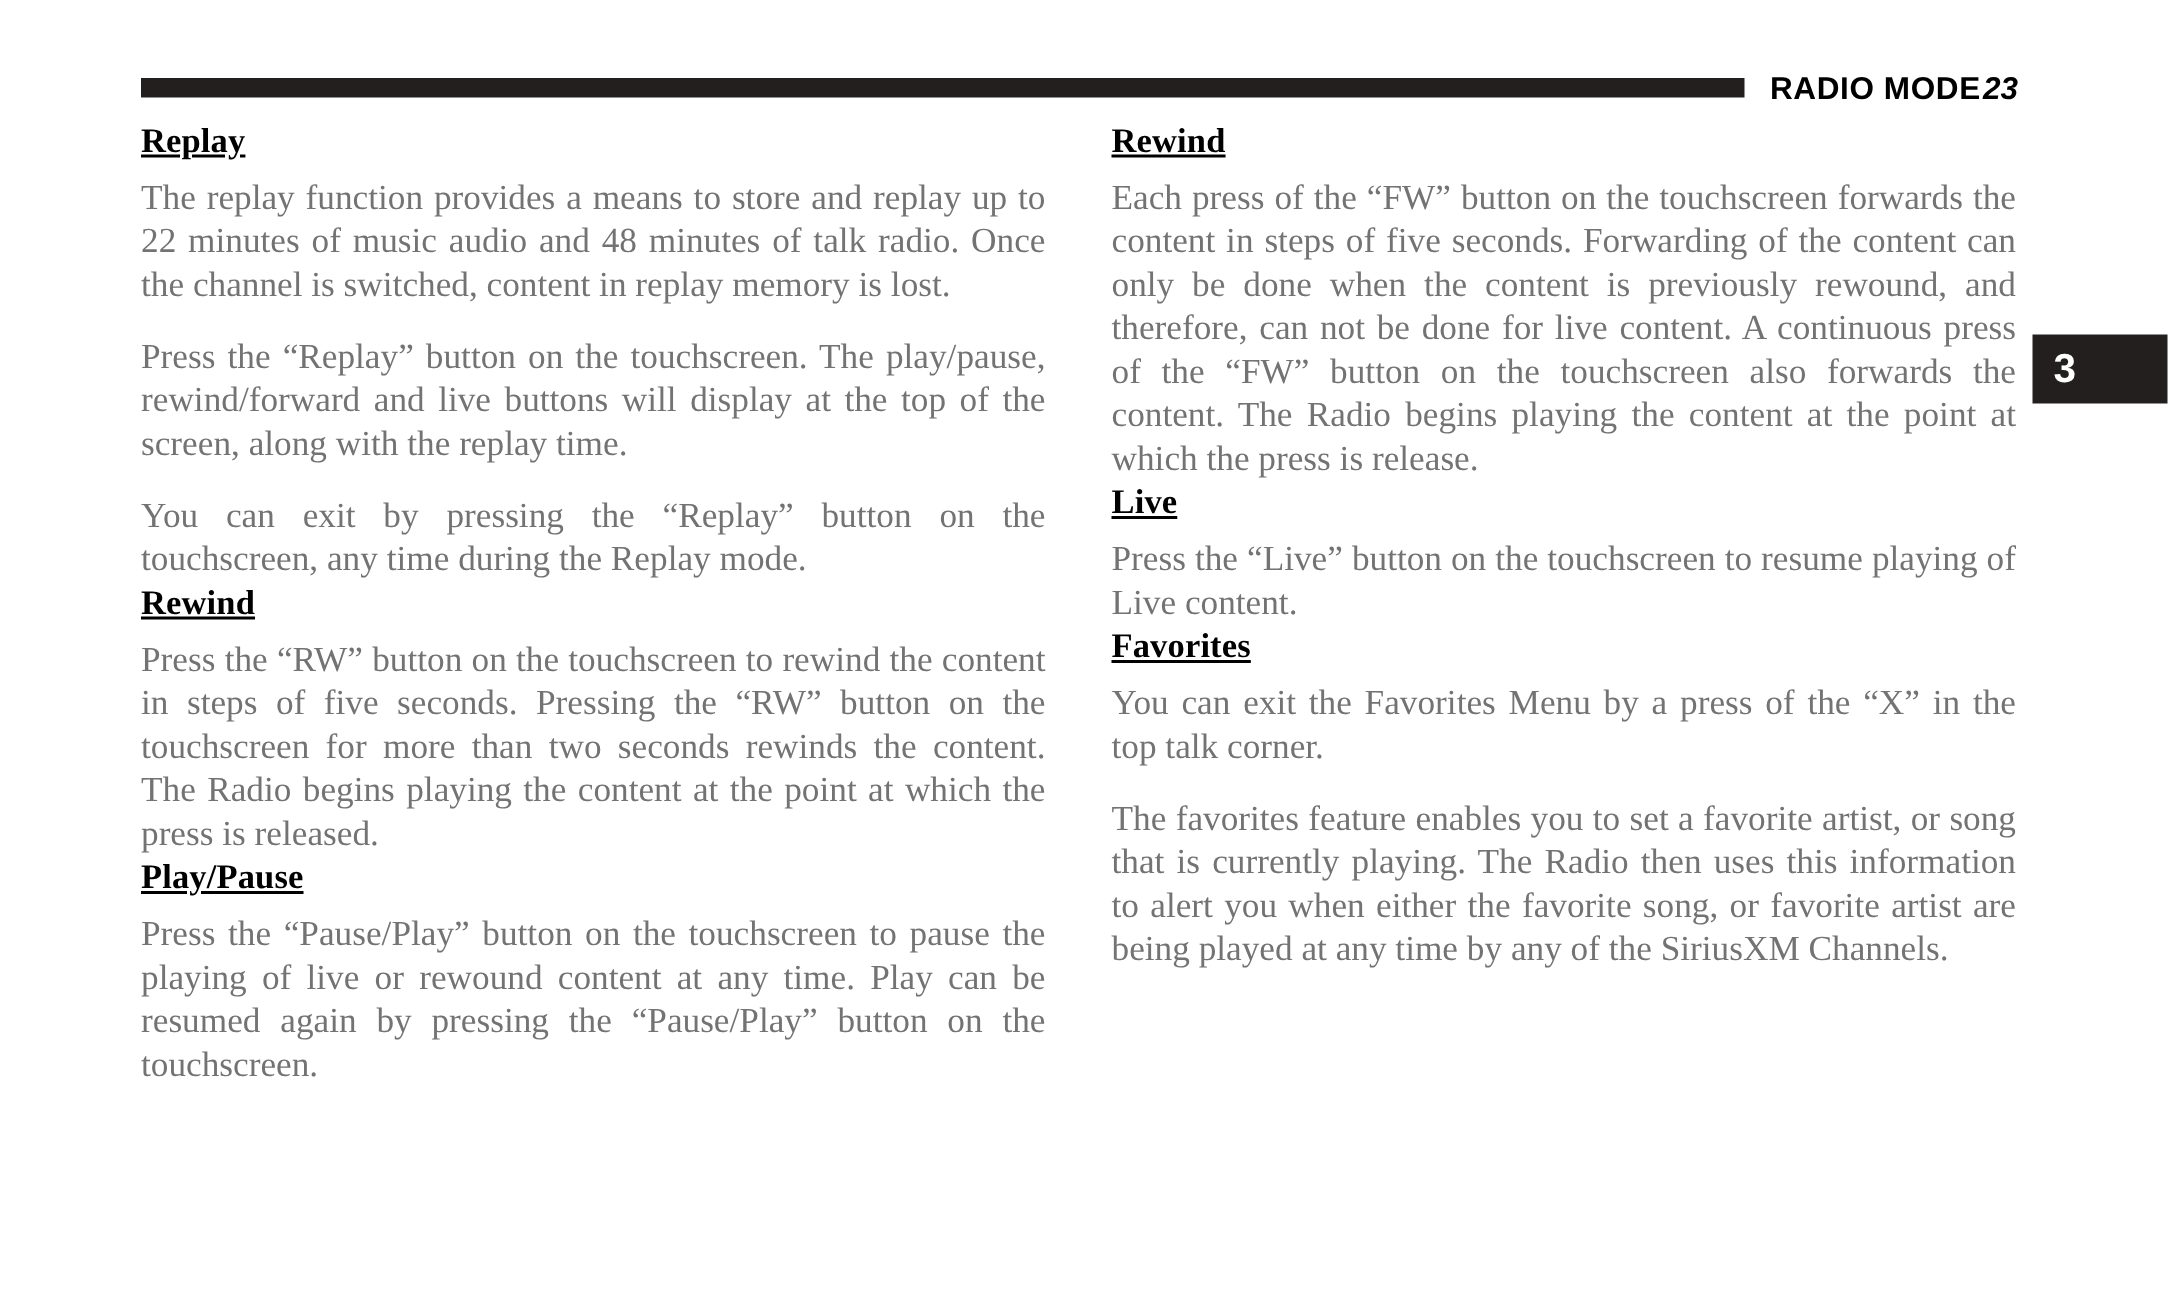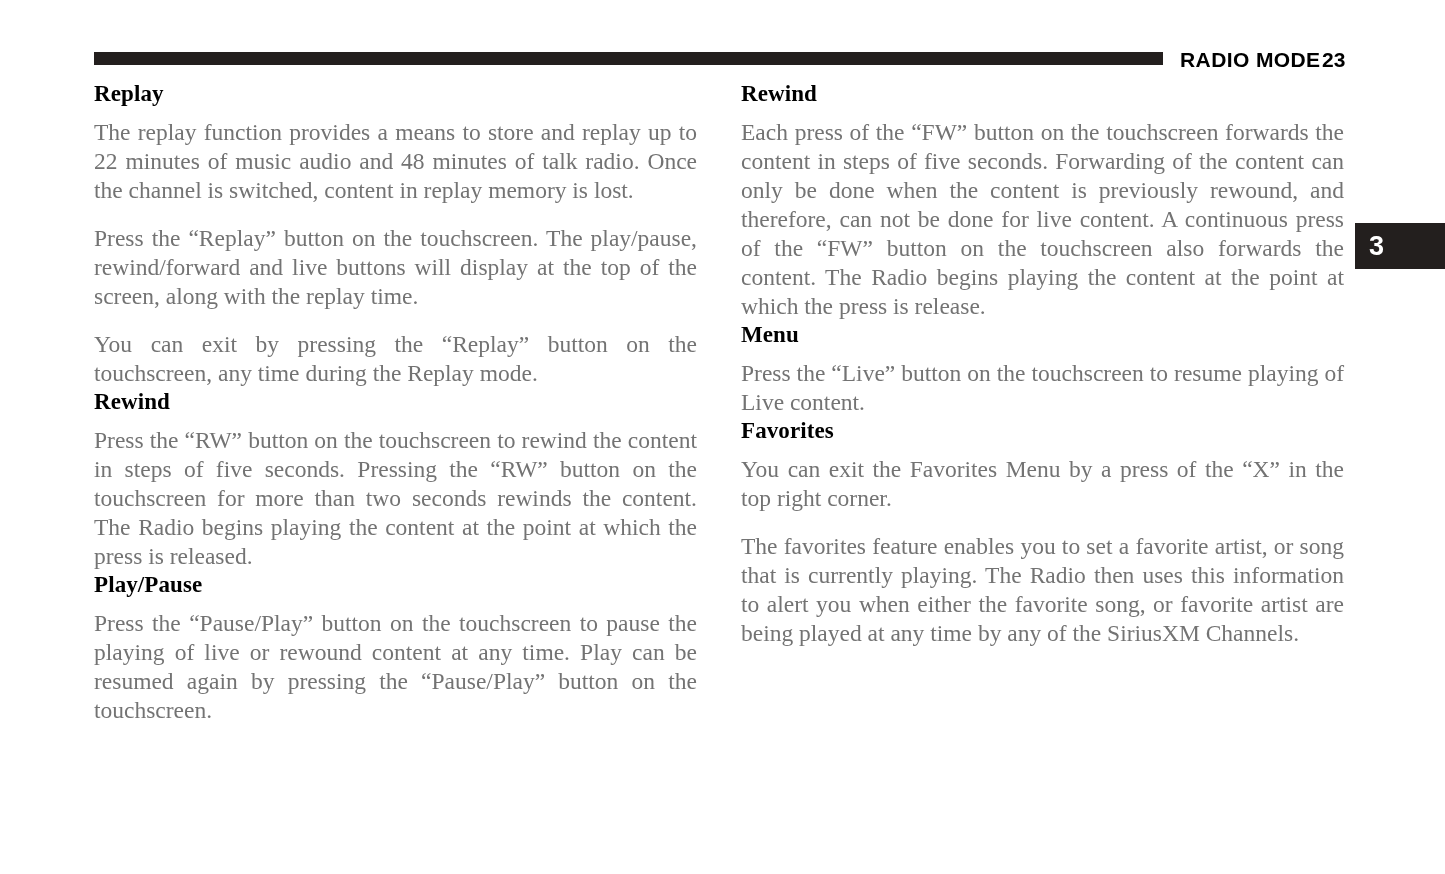--- a/index.html
+++ b/index.html
@@ -45,20 +45,21 @@
   }
   .header-pageno {
     position: absolute;
     left: 1322px;
     top: 48px;
     font-family: "Liberation Sans", "DejaVu Sans", sans-serif;
     font-weight: bold;
     font-size: 21px;
     color: #000000;
     white-space: nowrap;
+    font-style: italic;
   }
 
   
   .chapter-tab {
     position: absolute;
     left: 1355px;
     top: 223px;
     width: 90px;
     height: 46px;
     background: #231f1e;
@@ -93,20 +94,21 @@
 
   h2.section-heading {
     margin: 0 0 10px 0;
     padding: 0;
     font-family: "Liberation Serif", "DejaVu Serif", serif;
     font-weight: bold;
     font-size: 23px;
     line-height: 28px;
     color: #000000;
     letter-spacing: 0.1px;
+    text-decoration: underline;
   }
 
   p.body-paragraph {
     margin: 0 0 19px 0;
     padding: 0;
     font-size: 23.5px;
     line-height: 29px;
     text-align: justify;
     text-justify: inter-word;
     color: #737373;
@@ -156,25 +158,25 @@
   </div>
 
   <div class="column column-right">
 
     <section>
       <h2 class="section-heading">Rewind</h2>
       <p class="body-paragraph last-in-section">Each press of the “FW” button on the touchscreen forwards the content in steps of five seconds. Forwarding of the content can only be done when the content is previously rewound, and therefore, can not be done for live content. A continuous press of the “FW” button on the touchscreen also forwards the content. The Radio begins playing the content at the point at which the press is release.</p>
     </section>
 
     <section>
-      <h2 class="section-heading">Menu</h2>
+      <h2 class="section-heading">Live</h2>
       <p class="body-paragraph last-in-section">Press the “Live” button on the touchscreen to resume playing of Live content.</p>
     </section>
 
     <section>
       <h2 class="section-heading">Favorites</h2>
-      <p class="body-paragraph">You can exit the Favorites Menu by a press of the “X” in the top right corner.</p>
+      <p class="body-paragraph">You can exit the Favorites Menu by a press of the “X” in the top talk corner.</p>
       <p class="body-paragraph">The favorites feature enables you to set a favorite artist, or song that is currently playing. The Radio then uses this information to alert you when either the favorite song, or favorite artist are being played at any time by any of the SiriusXM Channels.</p>
     </section>
 
   </div>
 
 </div>
 
 </body></html>

